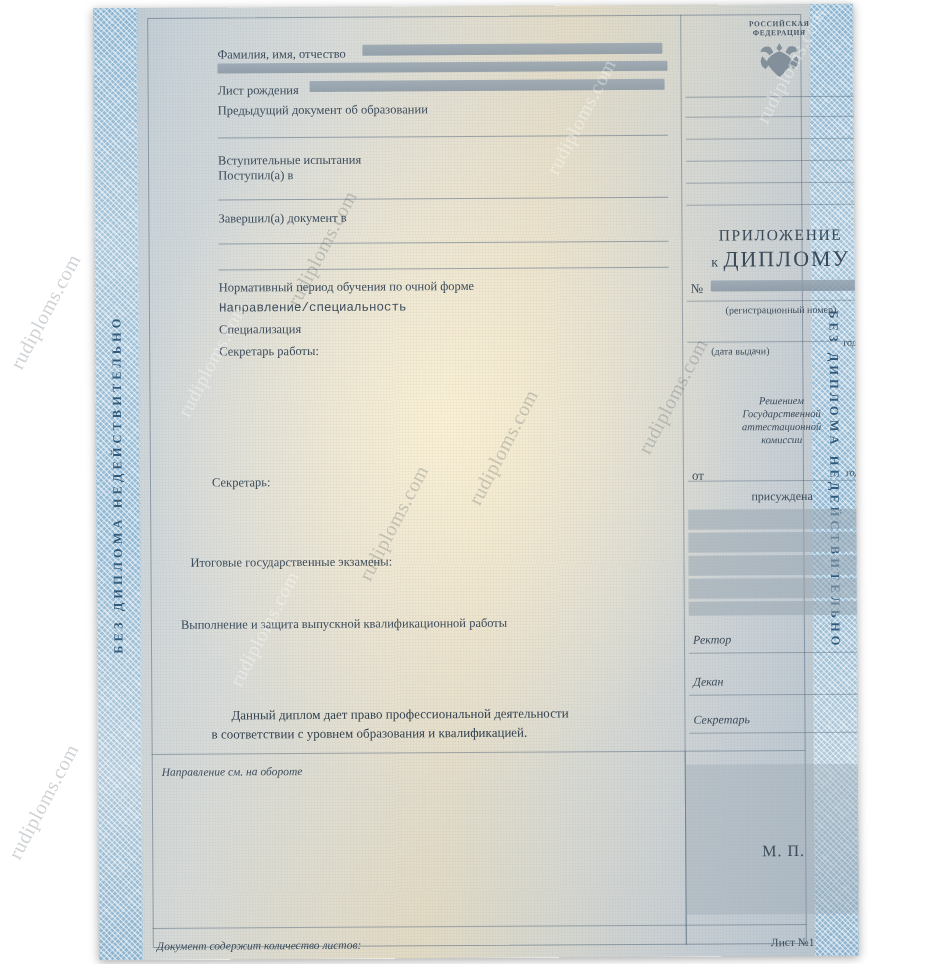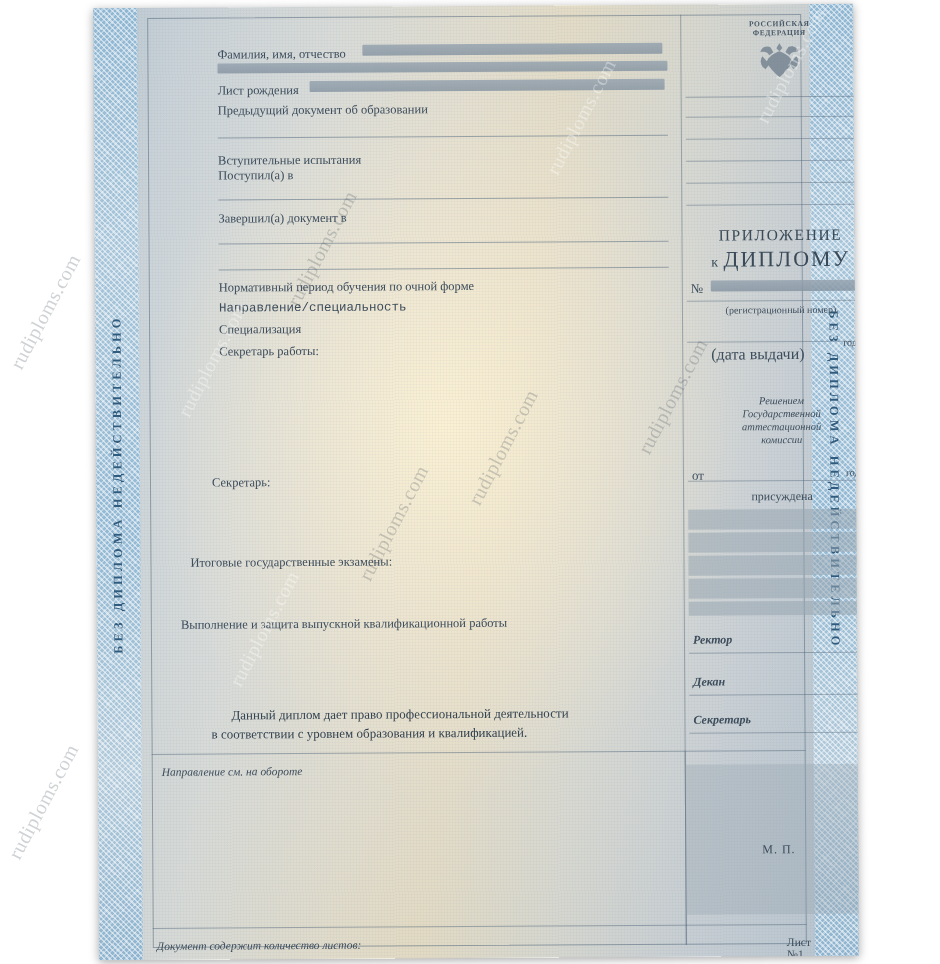--- a/index.html
+++ b/index.html
@@ -214,21 +214,21 @@
     font-family: "Liberation Serif", serif;
     font-size: 13px;
     color: #3d4d5c;
     white-space: nowrap;
   }
   .r-lbl.center {
     text-align: center;
     width: 188px;
     left: 548px;
   }
-  .r-lbl.italic { font-style: italic; font-weight: bold; }
+  .r-lbl.italic { font-style: italic; }
 
   .grey-cell {
     position: absolute;
     background: rgba(152,165,177,0.55);
   }
 
   .decision {
     position: absolute;
     left: 548px;
     width: 188px;
@@ -253,21 +253,21 @@
     position: absolute;
     font-size: 11.5px;
     font-style: italic;
     color: #3d4d5c;
   }
 
   .mp {
     position: absolute;
     left: 620px;
     top: 838px;
-    font-size: 12px;
+    font-size: 16px;
     color: #3d4d5c;
     letter-spacing: 1px;
   }
 
   
   .wm {
     position: absolute;
     font-family: "Liberation Serif", serif;
     font-size: 20px;
     color: rgba(120,130,140,0.30);
@@ -370,21 +370,21 @@
             <b>ДИПЛОМУ</b>
           </div>
         </div>
 
         <div class="r-lbl" style="left:552px; top:276px; font-size:13px;">№</div>
         <div class="bar" style="left:572px; top:276px; width:150px; height:11px;"></div>
         <div class="r-line" style="top:296px;"></div>
         <div class="r-lbl center" style="top:300px; font-size:10px;">(регистрационный номер)</div>
 
         <div class="r-line" style="top:337px;"></div>
-        <div class="r-lbl" style="left:572px; top:341px; font-size:16px;">(дата выдачи)</div>
+        <div class="r-lbl" style="left:572px; top:341px; font-size:10px;">(дата выдачи)</div>
         <div class="r-lbl" style="left:704px; top:333px; font-size:10px;">года</div>
 
         <div class="decision" style="top:390px;">
           <div>Решением</div>
           <div>Государственной</div>
           <div>аттестационной</div>
           <div>комиссии</div>
         </div>
 
         <div class="r-lbl" style="left:552px; top:463px;">от</div>
@@ -406,21 +406,21 @@
         <div class="r-line" style="top:690px;"></div>
 
         <div class="r-lbl italic" style="left:552px; top:708px; font-size:12px;">Секретарь</div>
         <div class="r-line" style="top:728px;"></div>
 
         <div class="grey-cell" style="left:544px; top:760px; width:192px; height:150px; background:rgba(150,163,176,0.35);"></div>
         <div class="mp">М. П.</div>
 
         <div class="footer-lbl" style="left:20px; top:758px;">Направление см. на обороте</div>
         <div class="footer-lbl" style="left:14px; top:932px;">Документ содержит количество листов:</div>
-        <div class="footer-lbl" style="left:628px; top:932px; font-style:normal;margin-left:16px;">Лист №1</div>
+        <div class="footer-lbl" style="left:628px; top:932px; font-style:normal;">Лист №1</div>
 
         <div class="wm light" style="left:10px; top:340px; transform:rotate(-62deg);">rudiploms.com</div>
         <div class="wm light" style="left:60px; top:610px; transform:rotate(-62deg);">rudiploms.com</div>
         <div class="wm dark" style="left:120px; top:230px; transform:rotate(-62deg);">rudiploms.com</div>
         <div class="wm dark" style="left:190px; top:505px; transform:rotate(-62deg);">rudiploms.com</div>
         <div class="wm dark" style="left:300px; top:430px; transform:rotate(-62deg);">rudiploms.com</div>
         <div class="wm light" style="left:380px; top:100px; transform:rotate(-62deg);">rudiploms.com</div>
         <div class="wm dark" style="left:470px; top:380px; transform:rotate(-62deg);">rudiploms.com</div>
         <div class="wm light" style="left:590px; top:50px; transform:rotate(-62deg);">rudiploms.com</div>
       </div>

